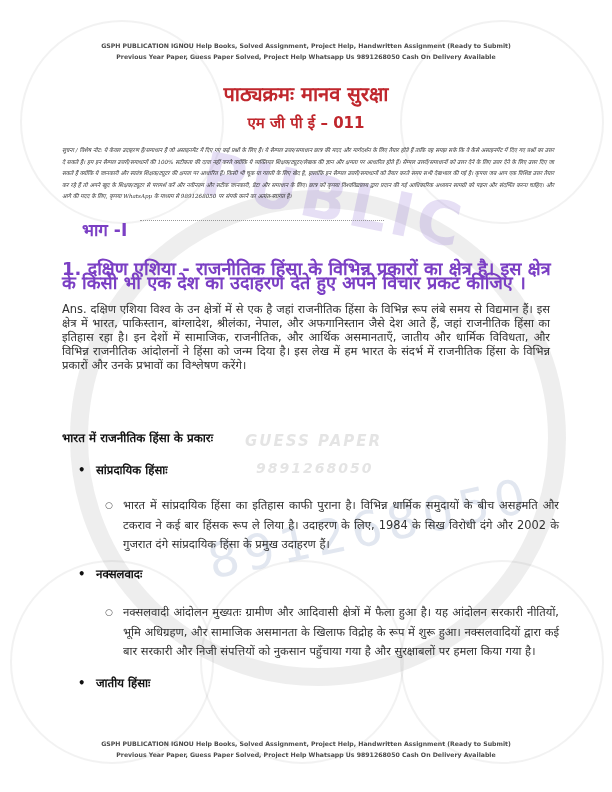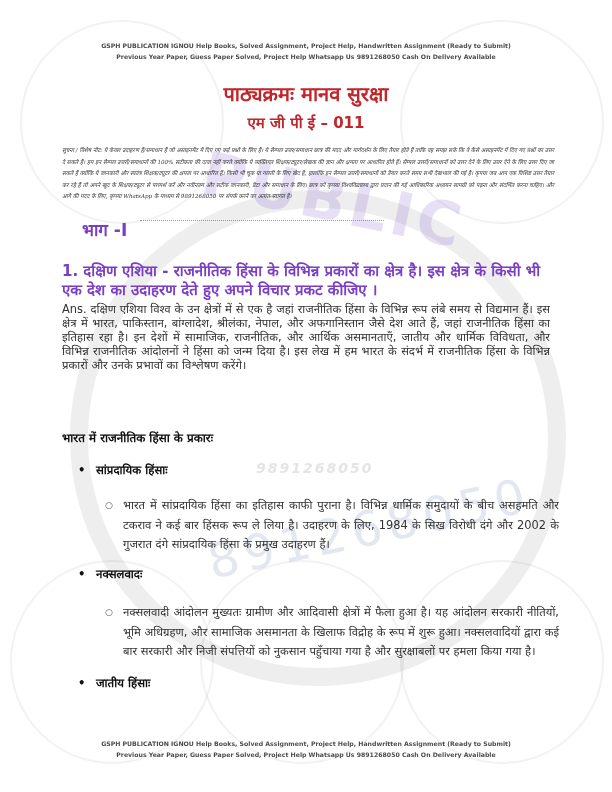--- a/index.html
+++ b/index.html
@@ -12,39 +12,40 @@
   .wm-big { position: absolute; left: 70px; top: 190px; width: 460px; height: 460px; border: 18px solid rgba(120,120,120,0.13); border-radius: 50%; }
   .wm-text { position: absolute; font-family: "DejaVu Sans", sans-serif; font-weight: bold; font-style: italic; color: rgba(130,130,130,0.22); letter-spacing: 2px; }
   .wm-public { position: absolute; left: 200px; top: 165px; font-size: 60px; font-weight: bold; color: rgba(140,110,210,0.22); transform: rotate(12deg); letter-spacing: 4px; font-family: "DejaVu Sans", sans-serif; }
   .wm-phone { position: absolute; left: 205px; top: 500px; font-size: 48px; color: rgba(150,170,200,0.28); transform: rotate(-12deg); font-family: "DejaVu Sans", sans-serif; letter-spacing: 6px; }
   .content { position: relative; z-index: 1; }
   .hdr { position: absolute; left: 0; width: 612px; text-align: center; font-family: "DejaVu Sans", sans-serif; font-size: 6.2px; font-weight: bold; color: #4d4d4d; line-height: 11px; }
   .title { position: absolute; left: 0; width: 612px; text-align: center; color: #c0272d; font-weight: bold; font-family: "DejaVu Sans", sans-serif; }
   .notice { position: absolute; left: 62px; width: 492px; font-family: "DejaVu Serif", serif; font-style: italic; font-size: 5.6px; line-height: 11.6px; color: #333; text-align: justify; }
   .divider { position: absolute; left: 140px; top: 220px; width: 244px; border-top: 1px dotted #999; }
   .part { position: absolute; left: 62px; top: 218px; font-size: 17px; font-weight: bold; color: #7b3fc4; margin-left: 20px; }
-  .question { position: absolute; left: 62px; top: 262px; width: 500px; font-size: 15px; font-weight: bold; color: #7b3fc4; line-height: 19px; }
+  .question { position: absolute; left: 62px; top: 262px; width: 500px; font-size: 18px; font-weight: bold; color: #7b3fc4; line-height: 14px; }
   .answer { position: absolute; left: 62px; top: 302px; width: 488px; font-size: 11.4px; line-height: 14px; color: #333; text-align: justify; }
   .subhead { position: absolute; left: 62px; top: 429px; font-size: 11.8px; font-weight: bold; color: #111; }
   .bullet { position: absolute; left: 78px; font-size: 11.6px; font-weight: bold; color: #111; }
   .bullet .dot { display: inline-block; width: 18px; }
   .sub { position: absolute; left: 123px; width: 436px; font-size: 11.4px; line-height: 19.5px; color: #333; text-align: justify; }
   .sub .o { position: absolute; left: -18px; top: 0; font-size: 9px; color: #555; }
 </style>
 </head>
 <body>
 
 <div class="watermark">
   <div class="wm-circle" style="left:20px;top:20px;width:200px;height:200px;"></div>
   <div class="wm-circle" style="left:400px;top:20px;width:200px;height:200px;"></div>
   <div class="wm-circle" style="left:10px;top:560px;width:200px;height:200px;"></div>
   <div class="wm-circle" style="left:200px;top:560px;width:200px;height:200px;"></div>
   <div class="wm-circle" style="left:400px;top:560px;width:200px;height:200px;"></div>
   <div class="wm-big"></div>
   <div class="wm-public">PUBLIC</div>
+  <div class="wm-text" style="left:245px;top:432px;font-size:15px;">GUESS PAPER</div>
   <div class="wm-text" style="left:256px;top:460px;font-size:14px;">9891268050</div>
   <div class="wm-phone">891268050</div>
 </div>
 
 <div class="content">
   <div class="hdr" style="top:40px;">
     <div>GSPH PUBLICATION IGNOU Help Books, Solved Assignment, Project Help, Handwritten Assignment (Ready to Submit)</div>
     <div>Previous Year Paper, Guess Paper Solved, Project Help Whatsapp Us 9891268050 Cash On Delivery Available</div>
   </div>
 

